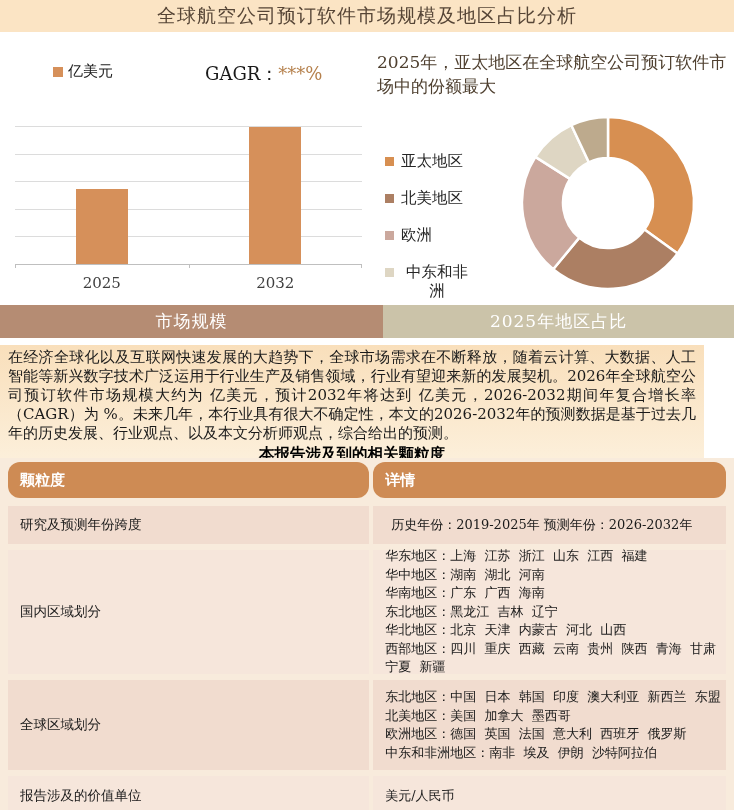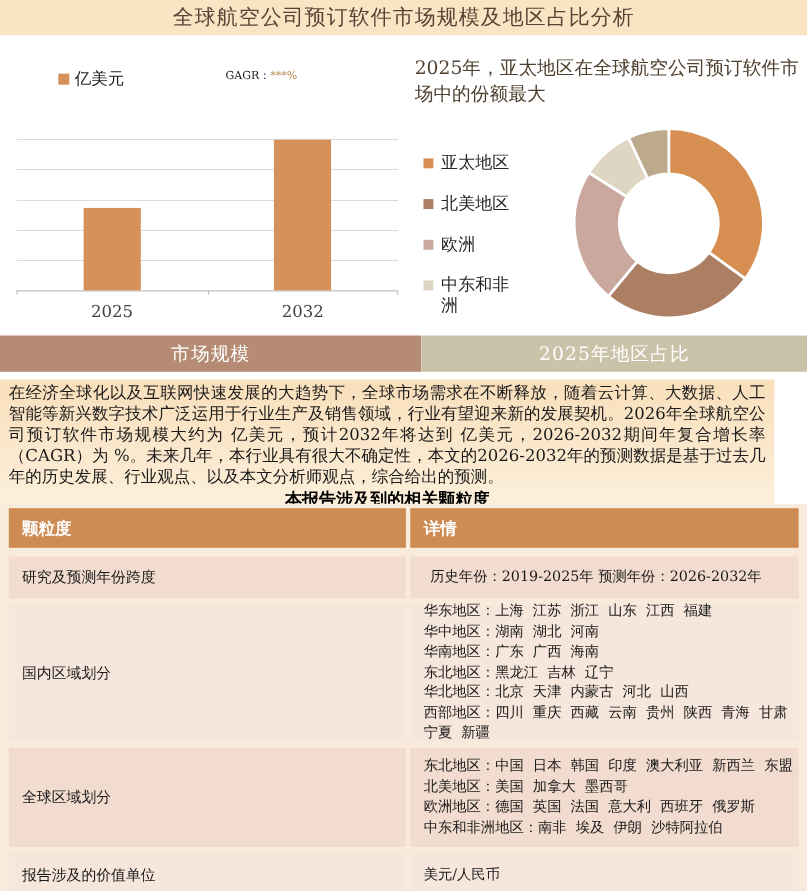--- a/index.html
+++ b/index.html
@@ -10,34 +10,34 @@
   
   .title-bar { position:absolute; left:0; top:0; width:734px; height:32px;
     background:#FBE4C4; display:flex; align-items:center; justify-content:center; }
   .title-bar h1 { font-size:19px; font-weight:normal; color:#564536; letter-spacing:1px; }
 
   
   .charts { position:absolute; left:0; top:42px; width:734px; height:263px; background:#ffffff; }
 
   .bar-legend { position:absolute; left:53px; top:20px; display:flex; align-items:center; font-size:15px; color:#1a1a1a; }
   .legend-sq { width:10px; height:10px; margin-right:5px; display:inline-block; }
-  .cagr { position:absolute; left:205px; top:20px; font-size:10px; color:#1a1a1a; }
+  .cagr { position:absolute; left:205px; top:20px; font-size:18px; color:#1a1a1a; }
   .cagr .stars { color:#B5804C; }
 
   .plot { position:absolute; left:15px; top:58px; width:347px; height:165px;
     border-bottom:1px solid #BFBFBF;
     background-image:repeating-linear-gradient(to top, transparent 0 26.5px, #DCDCDC 26.5px 27.5px); }
   .bar { position:absolute; bottom:0; width:52px; }
   .tick { position:absolute; width:1px; height:4px; background:#BFBFBF; top:100%; }
   .tick.t1 { left:0; } .tick.t2 { left:50%; } .tick.t3 { right:0; }
   .x-labels { position:absolute; left:15px; top:232px; width:347px; height:22px; }
   .x-labels span { position:absolute; width:100px; text-align:center; font-size:15px; color:#3F3F3F; }
 
   .headline { position:absolute; left:377px; top:8px; width:352px; font-size:17px; line-height:24px; color:#4F4030; }
-  .pie-legend { position:absolute; left:385px; top:97px; }
+  .pie-legend { position:absolute; left:385px; top:110px;text-align:center; }
   .pie-legend .item { display:flex; align-items:flex-start; margin-bottom:18px; }
   .pie-legend .sq { width:9px; height:9px; margin:5px 7px 0 0; flex:none; }
   .pie-legend .lbl { font-size:15.5px; line-height:19px; color:#262626; max-width:72px; }
   .donut-svg { position:absolute; left:505px; top:58px; }
 
   
   .tabs { position:absolute; left:0; top:305px; width:734px; height:33px; display:flex; }
   .tab { height:33px; display:flex; align-items:center; justify-content:center;
     color:#ffffff; font-size:17px; letter-spacing:1px; cursor:pointer; }
   .tab.t-left { width:52.2%; } .tab.t-right { width:47.8%; }
@@ -45,21 +45,21 @@
   
   .summary { position:absolute; left:0; top:345px; width:704px; height:113px;
     background:linear-gradient(to bottom, #F9DFBB, #FCEFDA); padding:3px 8px 0 8px; }
   .summary p.body-text { font-size:15px; line-height:19px; color:#1a1a1a; text-align:justify; }
   .summary p.caption { text-align:center; font-size:15.5px; font-weight:bold; color:#000000; margin-top:1px; }
 
   
   .gtable { position:absolute; left:0; top:458px; width:734px; height:352px;
     background:#F8EBDC; padding:4px 8px 0 8px; }
   .thead { display:flex; height:36px; }
-  .thead .hc { display:flex; align-items:center; color:#ffffff; font-weight:bold; font-size:15px; padding-left:12px; }
+  .thead .hc { display:flex; align-items:center; color:#ffffff; font-weight:bold; font-size:15px; padding-left:12px;border-radius:12px; }
   .hc1 { width:50.3%; margin-right:4px; } .hc2 { flex:1; }
   .trow { display:flex; }
   .trow .c1 { width:50.3%; margin-right:4px; display:flex; align-items:center; padding:4px 10px 4px 12px;
     font-size:13.5px; color:#1a1a1a; }
   .trow .c2 { flex:1; display:flex; align-items:center; padding:4px 4px 4px 12px;
     font-size:13px; line-height:18.5px; color:#1a1a1a; white-space:pre-wrap; }
   .trow.g1 { height:38px; margin-top:8px; }
   .trow.g2 { height:124px; margin-top:6px; }
   .trow.g3 { height:90px; margin-top:6px; }
   .trow.g4 { height:40px; margin-top:6px; }

